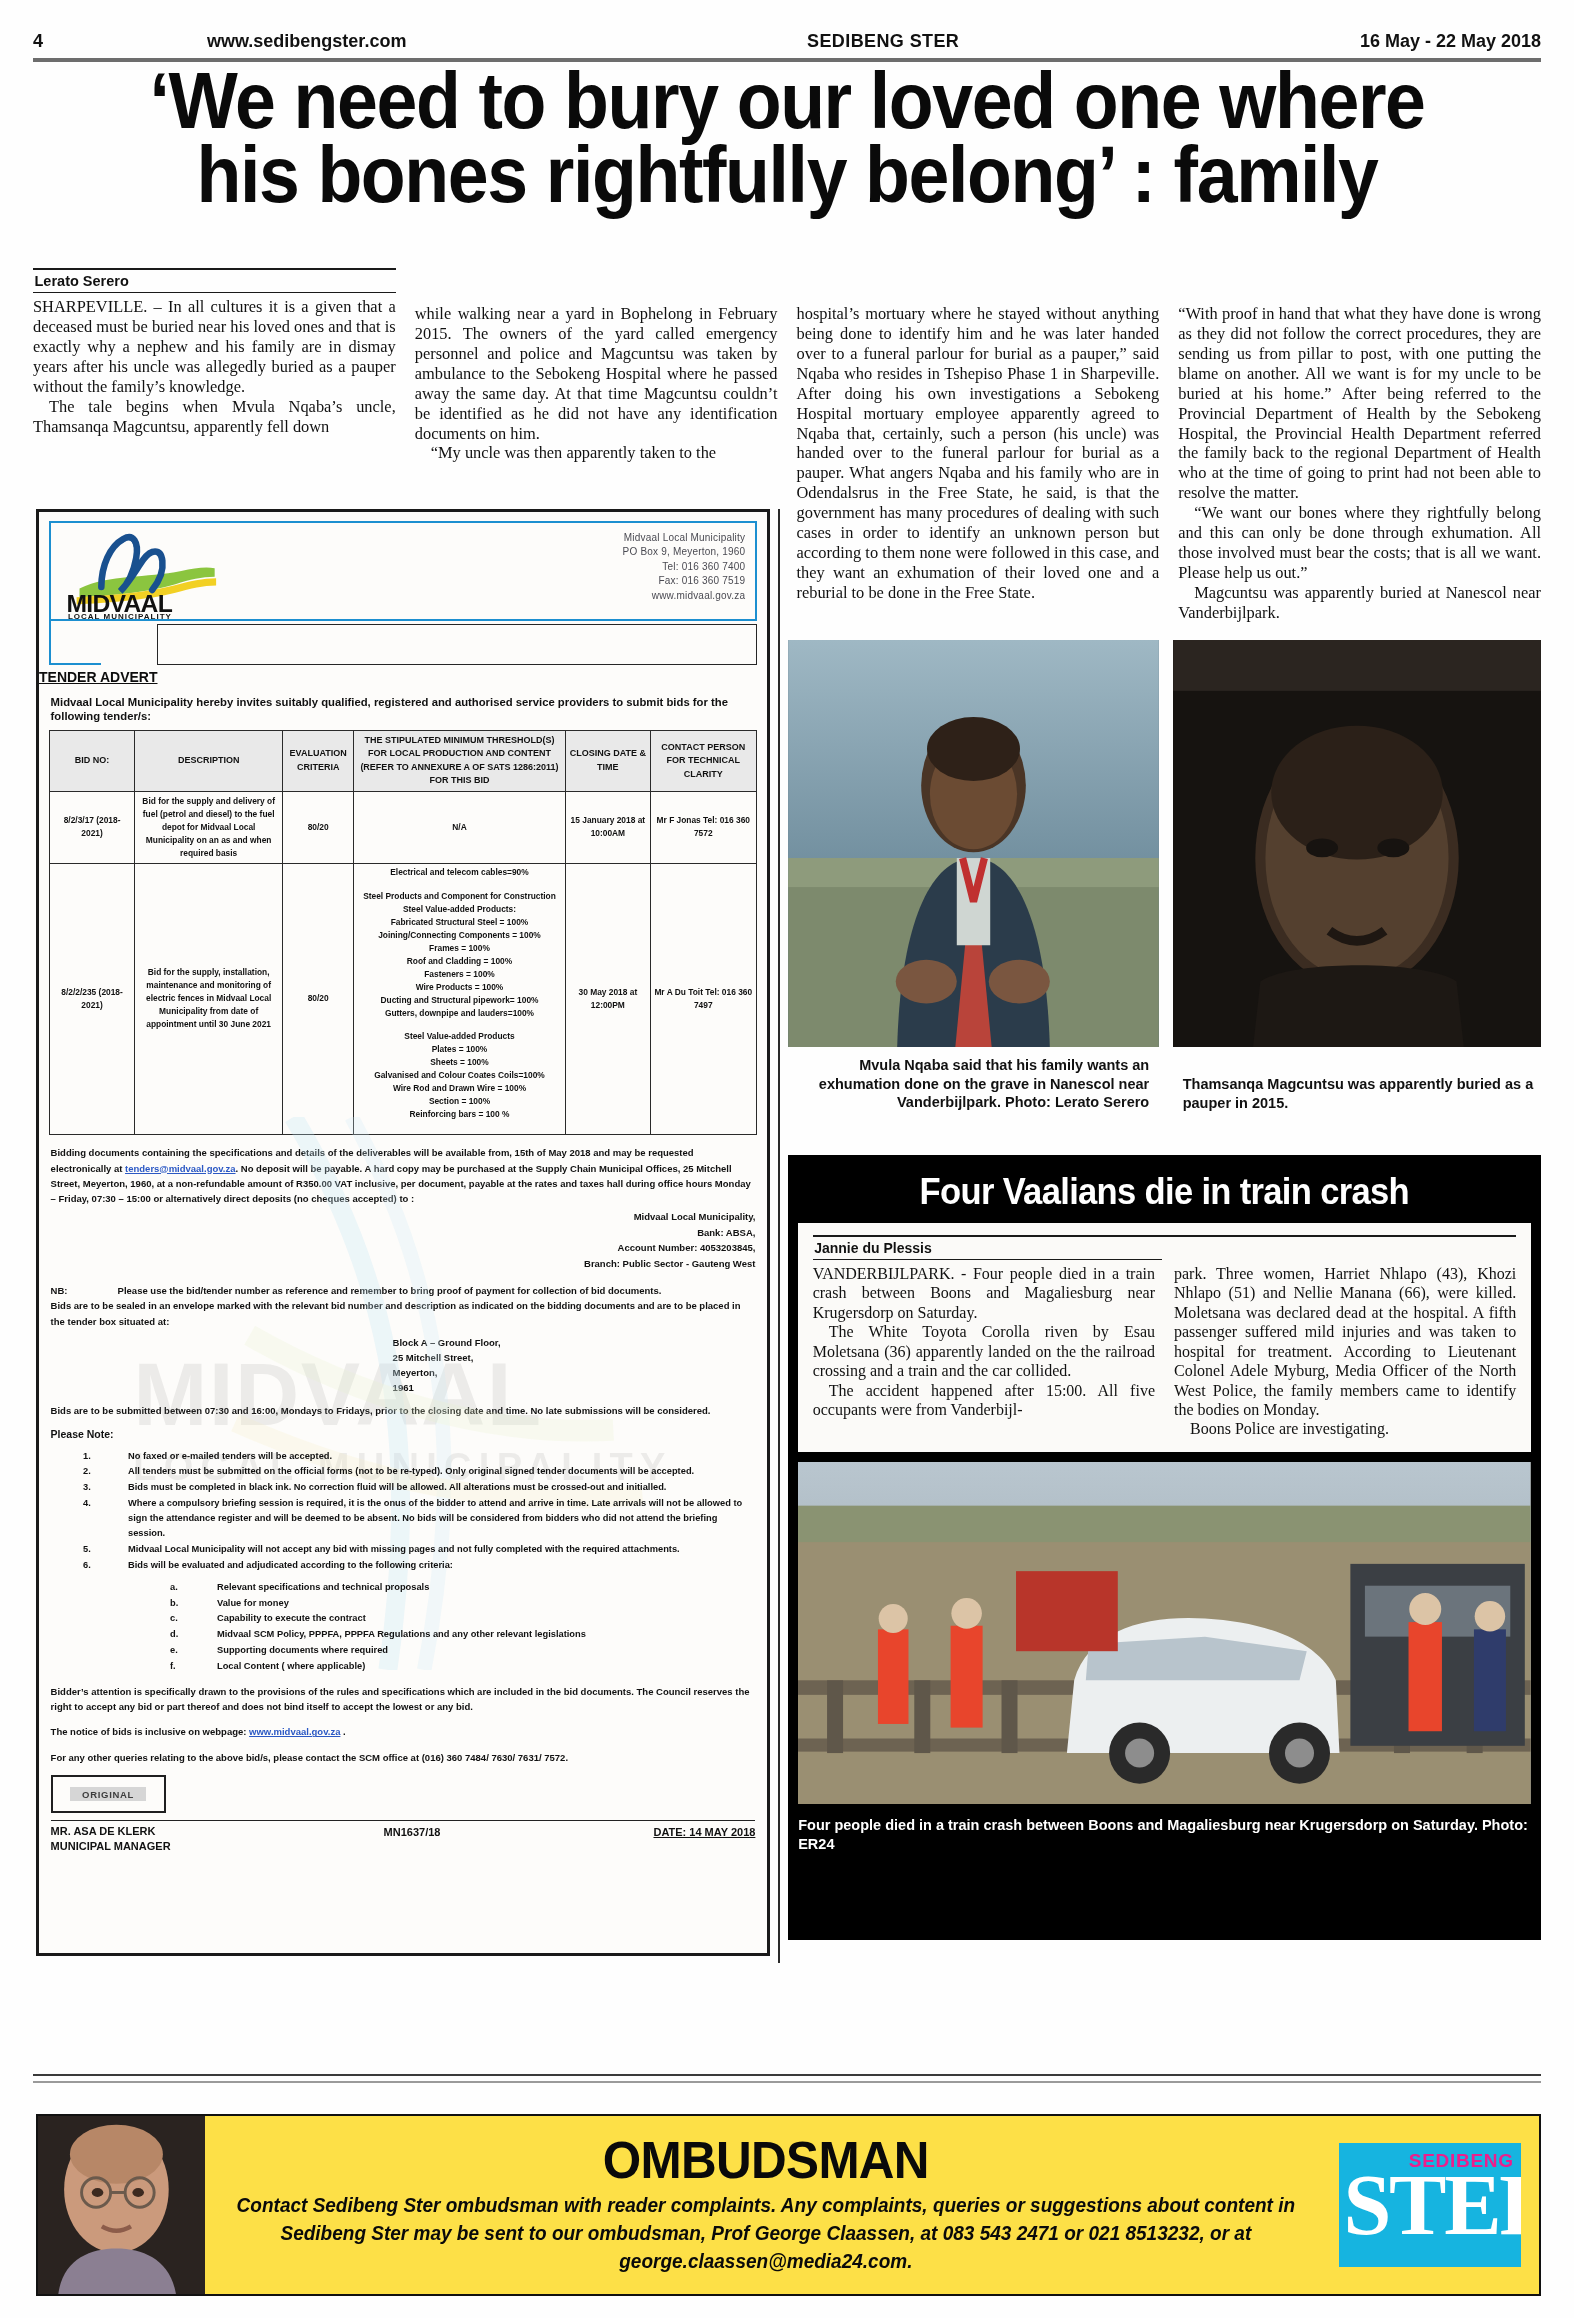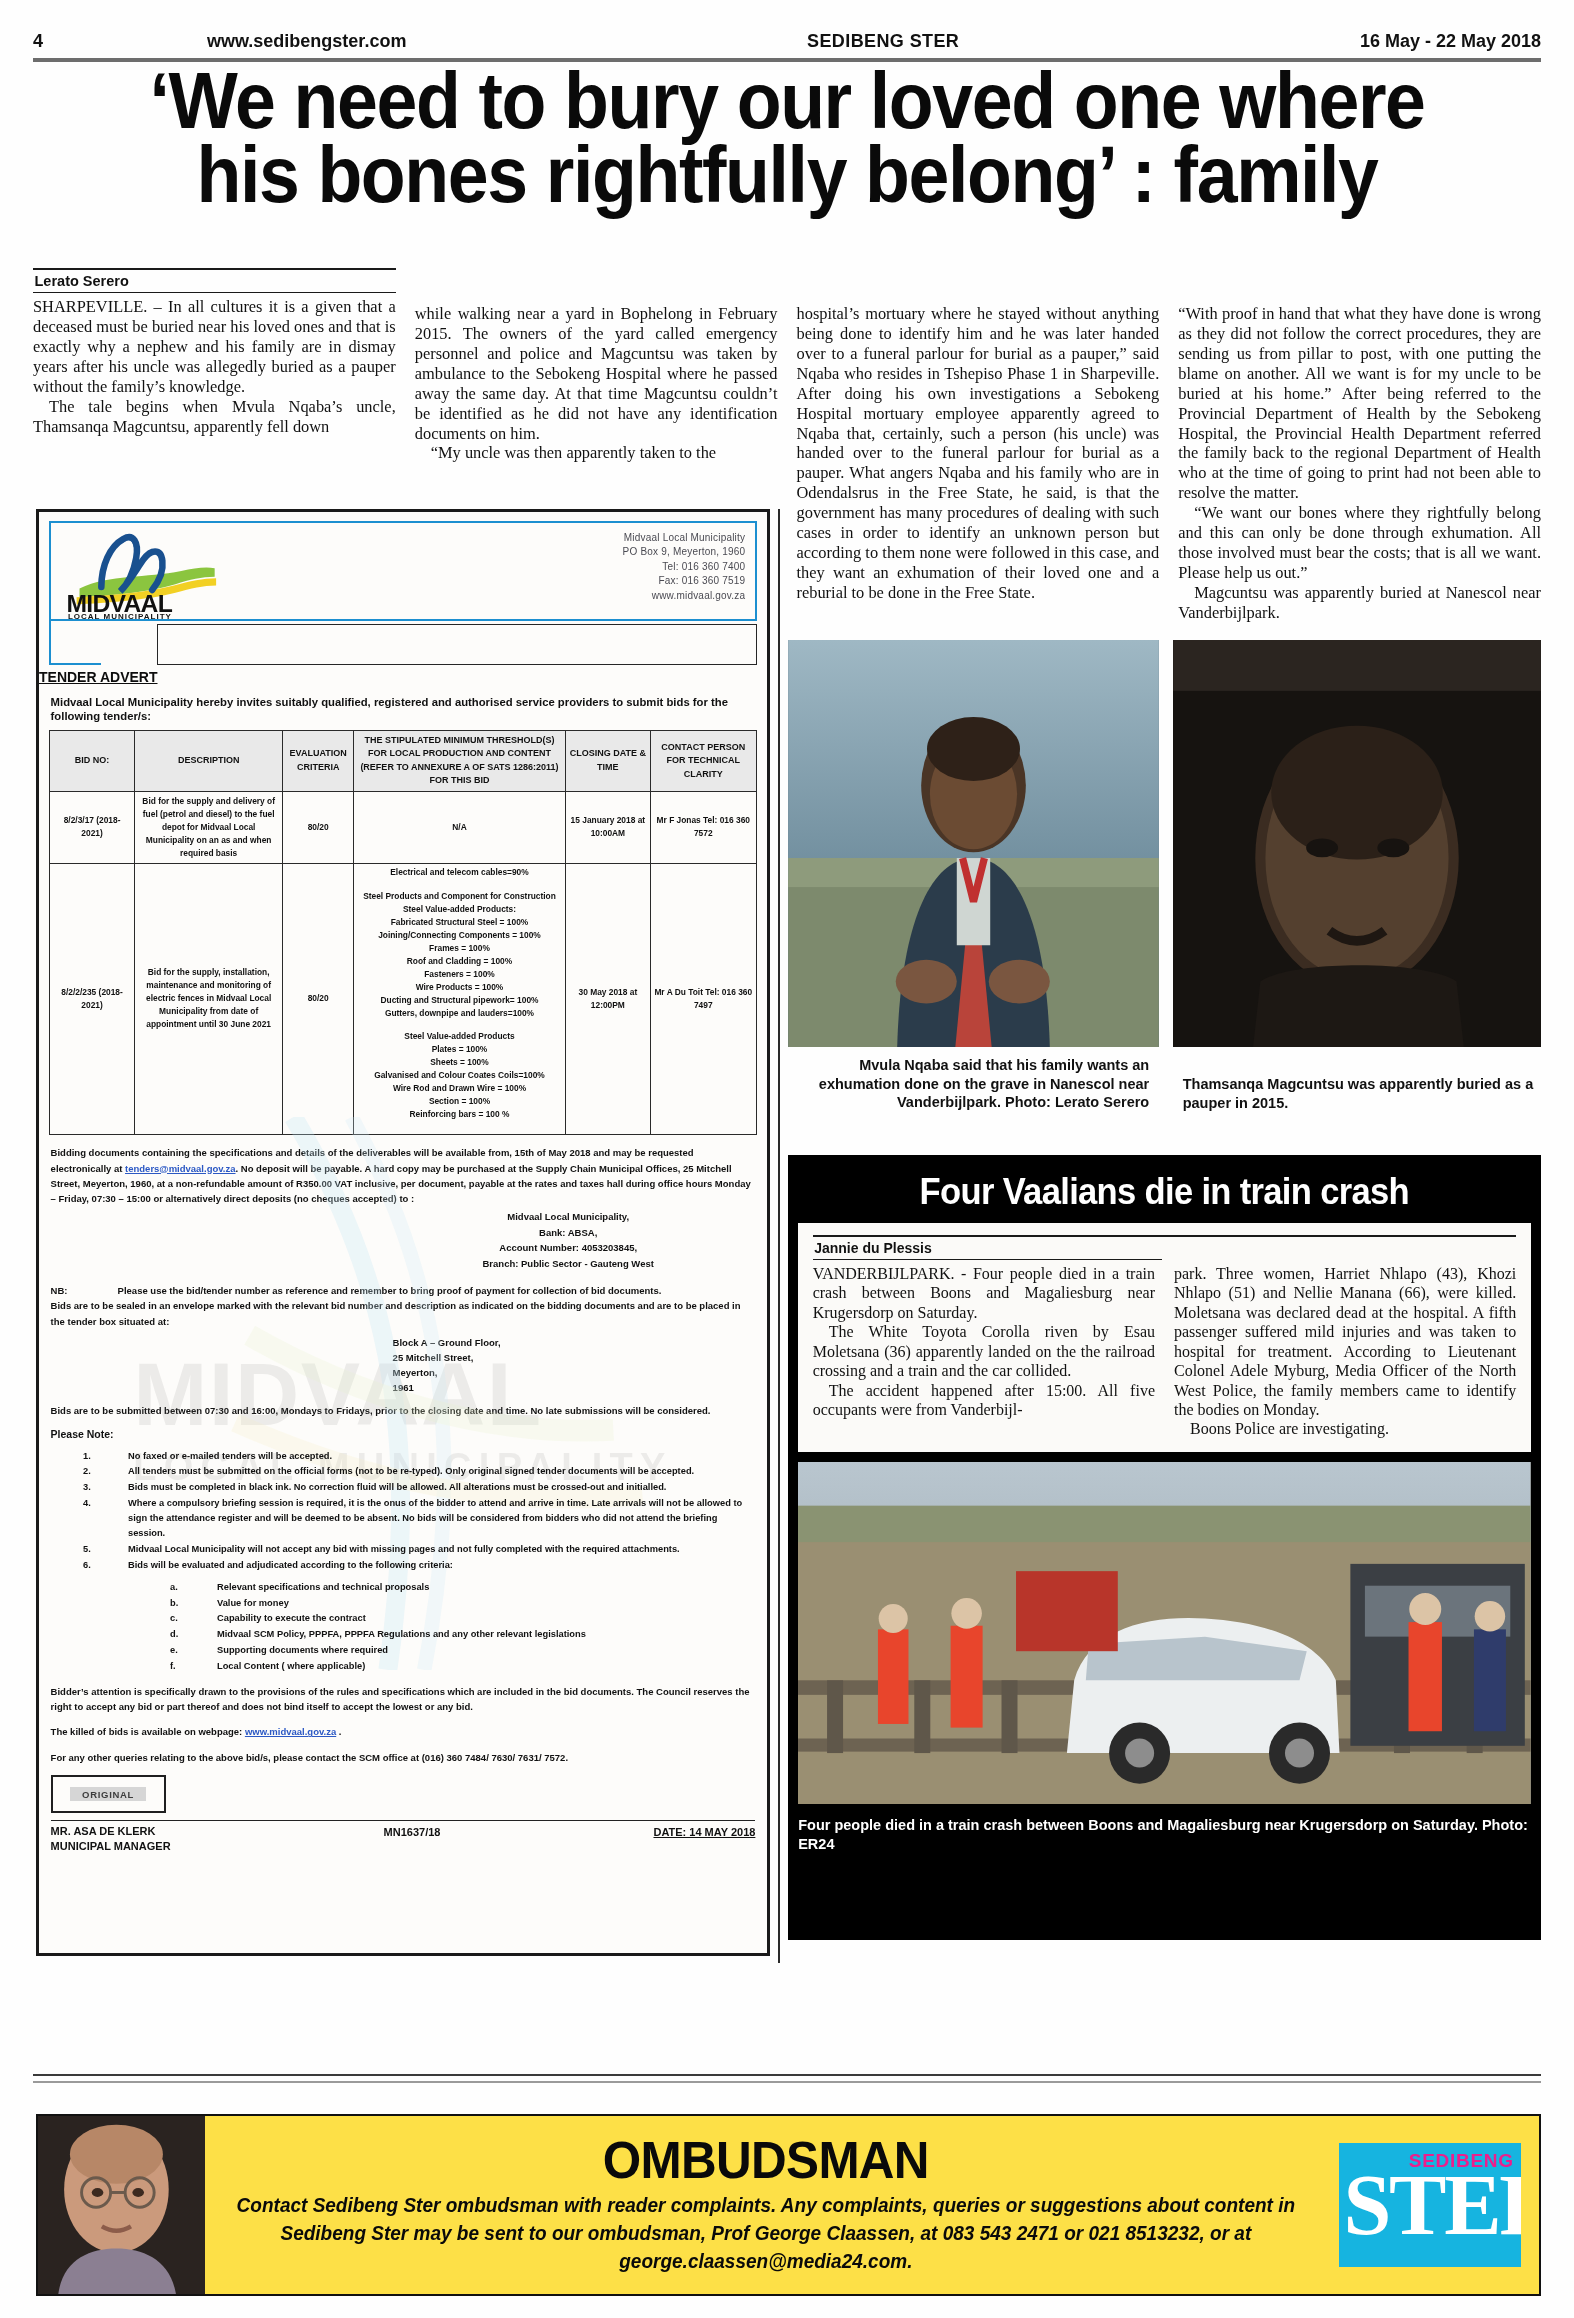--- a/index.html
+++ b/index.html
@@ -154,21 +154,21 @@
 
   .tender-para {
     margin: 10.2px 11.6px 0 11.6px;
     font-family: "Liberation Sans", sans-serif;
     font-weight: bold; font-size: 9.5px; line-height: 1.6; color: #111;
   }
   .tender-para a, .link-blue {
     color: #2b58c4; text-decoration: underline;
   }
   .bank-block {
-    margin: 2.9px 11.6px 0 0; text-align: center; padding-left: 342px;
+    margin: 2.9px 11.6px 0 0; text-align: right; padding-left: 342px;
     font-family: "Liberation Sans", sans-serif;
     font-weight: bold; font-size: 9.5px; line-height: 1.65; color: #111;
   }
   .nb-block {
     margin: 11.6px 11.6px 0 11.6px;
     font-family: "Liberation Sans", sans-serif;
     font-weight: bold; font-size: 9.5px; line-height: 1.6; color: #111;
   }
   .nb-label { display: inline-block; width: 67px; }
   .addr-block {
@@ -530,21 +530,21 @@
             <li><span class="num">d.</span><span>Midvaal SCM Policy, PPPFA, PPPFA Regulations and any other relevant legislations</span></li>
             <li><span class="num">e.</span><span>Supporting documents where required</span></li>
             <li><span class="num">f.</span><span>Local Content ( where applicable)</span></li>
           </ol>
         </li>
       </ol>
 
       <div class="tender-para">Bidder’s attention is specifically drawn to the provisions of the rules and specifications which are included in the bid documents. The Council reserves the right to accept any bid or part thereof and does not bind itself to accept the lowest or any bid.</div>
 
       <div class="tender-para">
-        <span>The killed of bids is available on webpage:</span>
+        <span>The notice of bids is inclusive on webpage:</span>
         <a class="link-blue" href="#">www.midvaal.gov.za</a> .
       </div>
 
       <div class="tender-para">For any other queries relating to the above bid/s, please contact the SCM office at (016) 360 7484/ 7630/ 7631/ 7572.</div>
 
       <div class="original-stamp">
         <span>ORIGINAL</span>
       </div>
 
       <div class="signoff">

